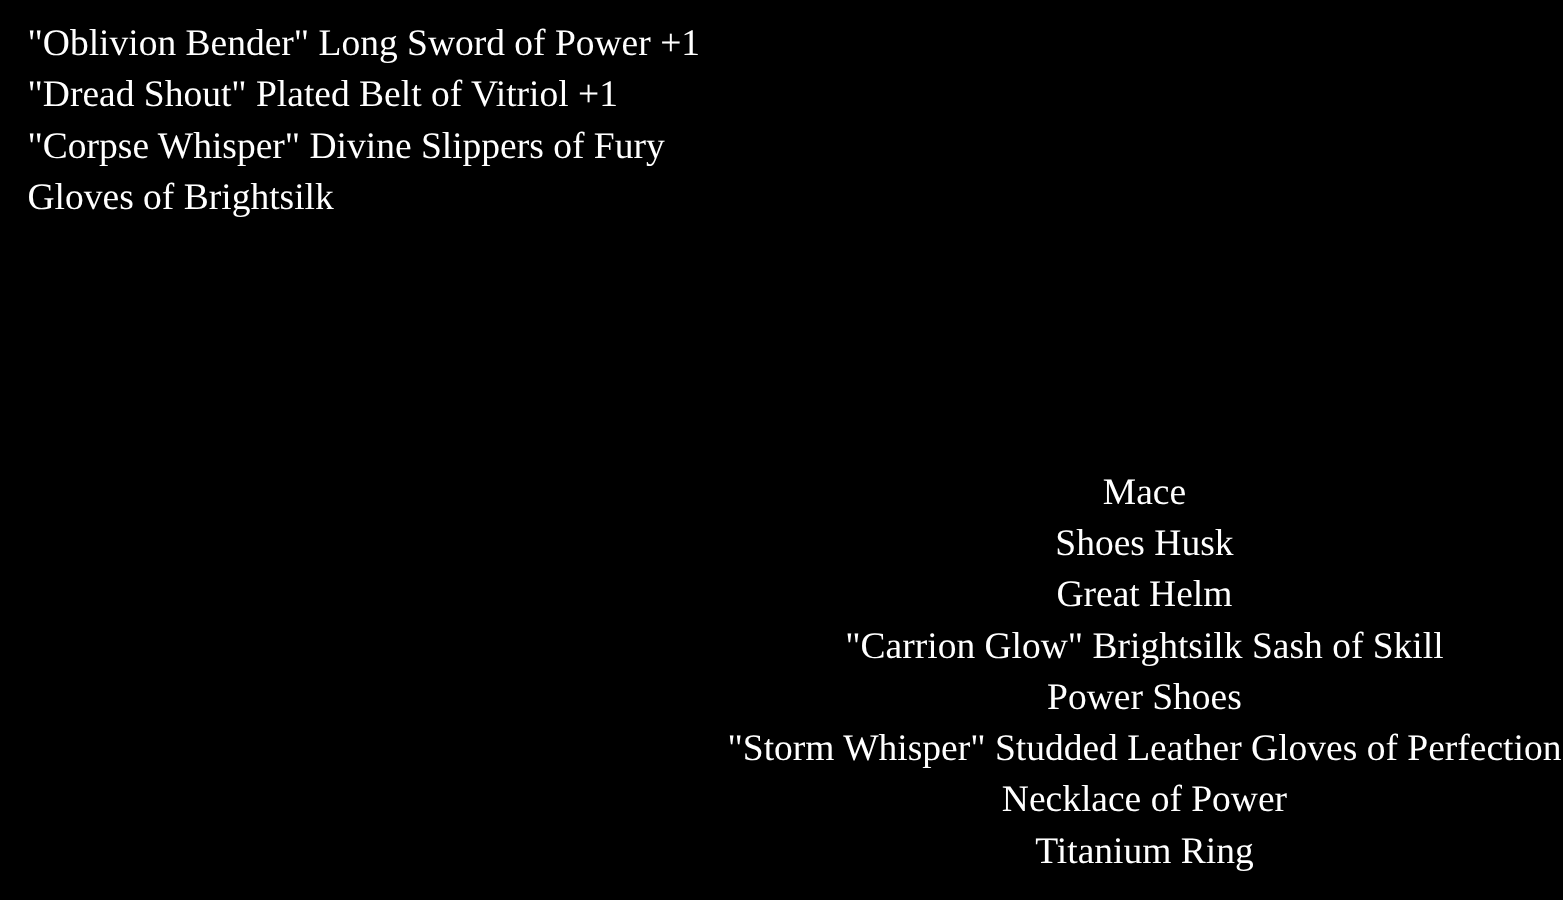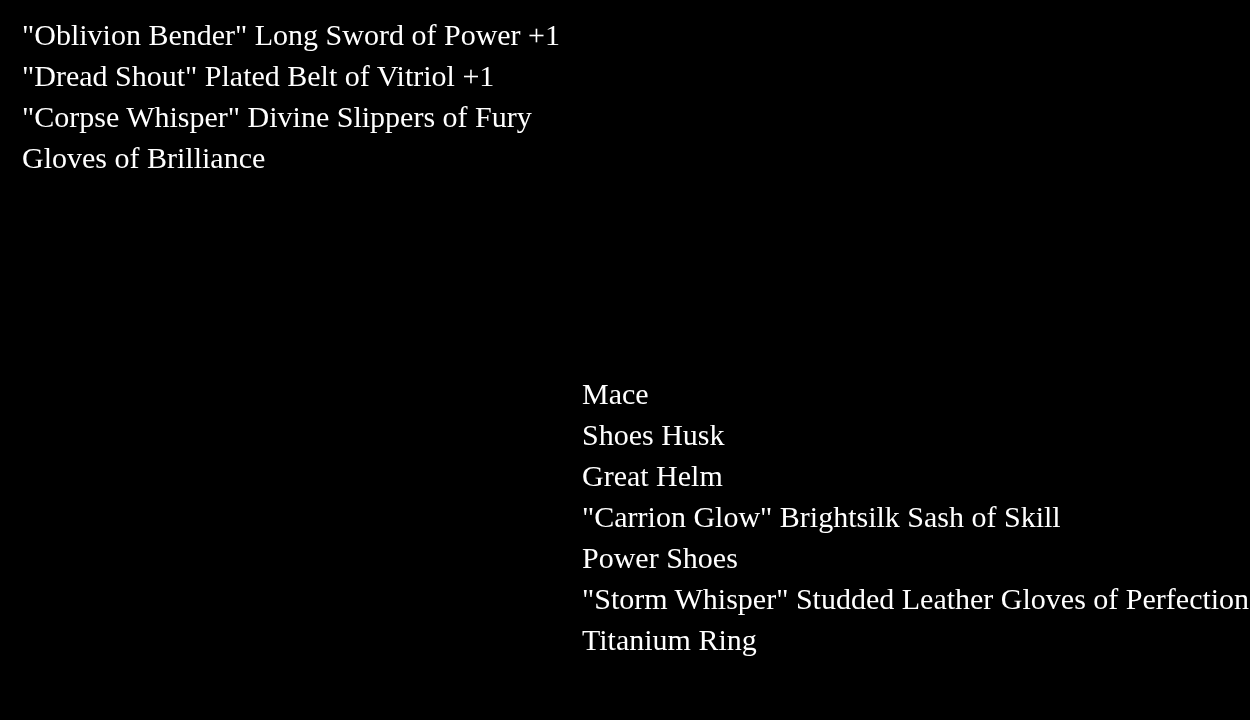--- a/index.html
+++ b/index.html
@@ -27,44 +27,46 @@
     margin: 0;
     padding: 0;
   }
   .item-list.primary {
     left: 22px;
     top: 14px;
   }
   .item-list.secondary {
     left: 582px;
     top: 373px;
+    text-align: center;
   }
   .item-row {
     font-size: 30px;
     line-height: 41px;
     color: #ffffff;
     white-space: nowrap;
     letter-spacing: 0;
   }
 </style>
 </head>
 <body>
 
 <div class="screen">
 
   <ul class="item-list primary">
     <li class="item-row">"Oblivion Bender" Long Sword of Power +1</li>
     <li class="item-row">"Dread Shout" Plated Belt of Vitriol +1</li>
     <li class="item-row">"Corpse Whisper" Divine Slippers of Fury</li>
-    <li class="item-row">Gloves of Brilliance</li>
+    <li class="item-row">Gloves of Brightsilk</li>
   </ul>
 
   <ul class="item-list secondary">
     <li class="item-row">Mace</li>
     <li class="item-row">Shoes Husk</li>
     <li class="item-row">Great Helm</li>
     <li class="item-row">"Carrion Glow" Brightsilk Sash of Skill</li>
     <li class="item-row">Power Shoes</li>
     <li class="item-row">"Storm Whisper" Studded Leather Gloves of Perfection</li>
+    <li class="item-row">Necklace of Power</li>
     <li class="item-row">Titanium Ring</li>
   </ul>
 
 </div>
 
 </body></html>

